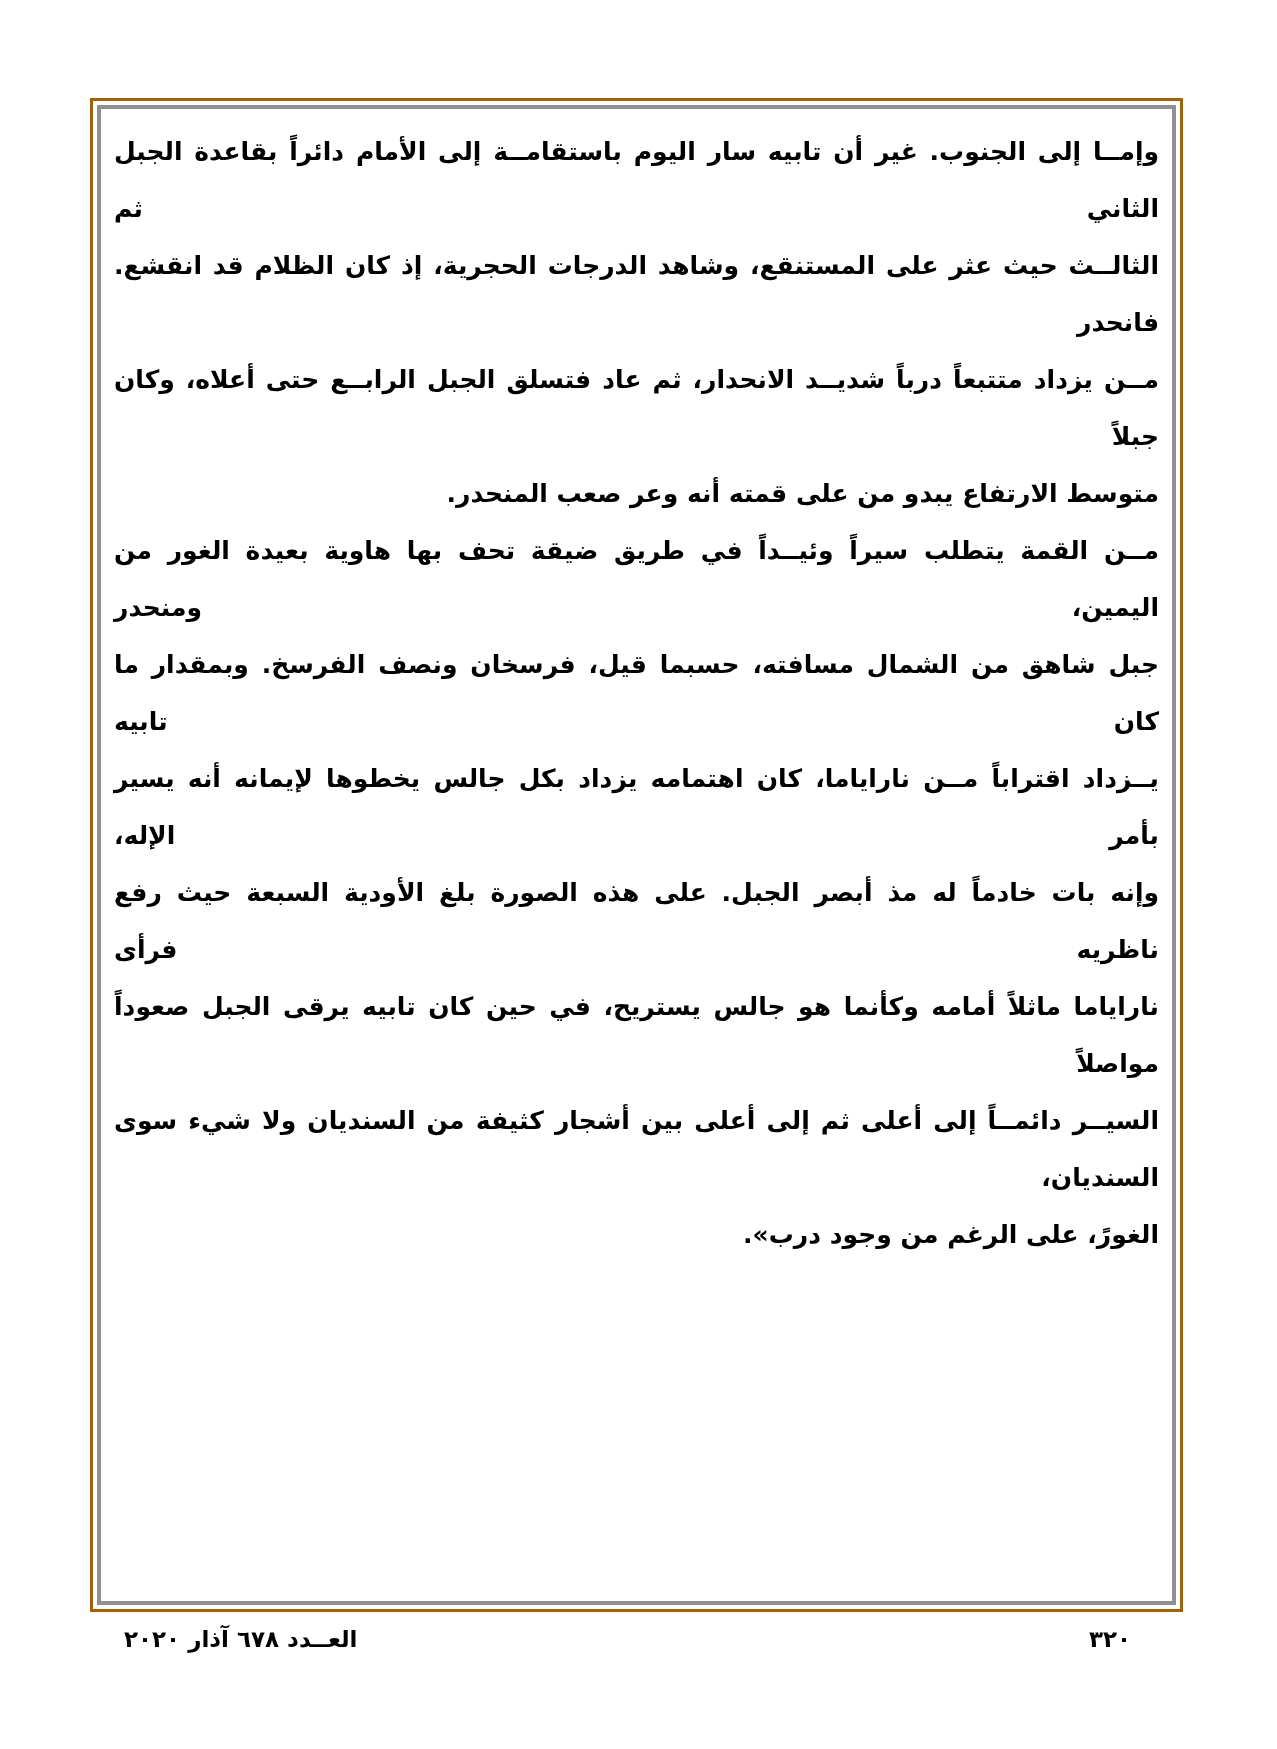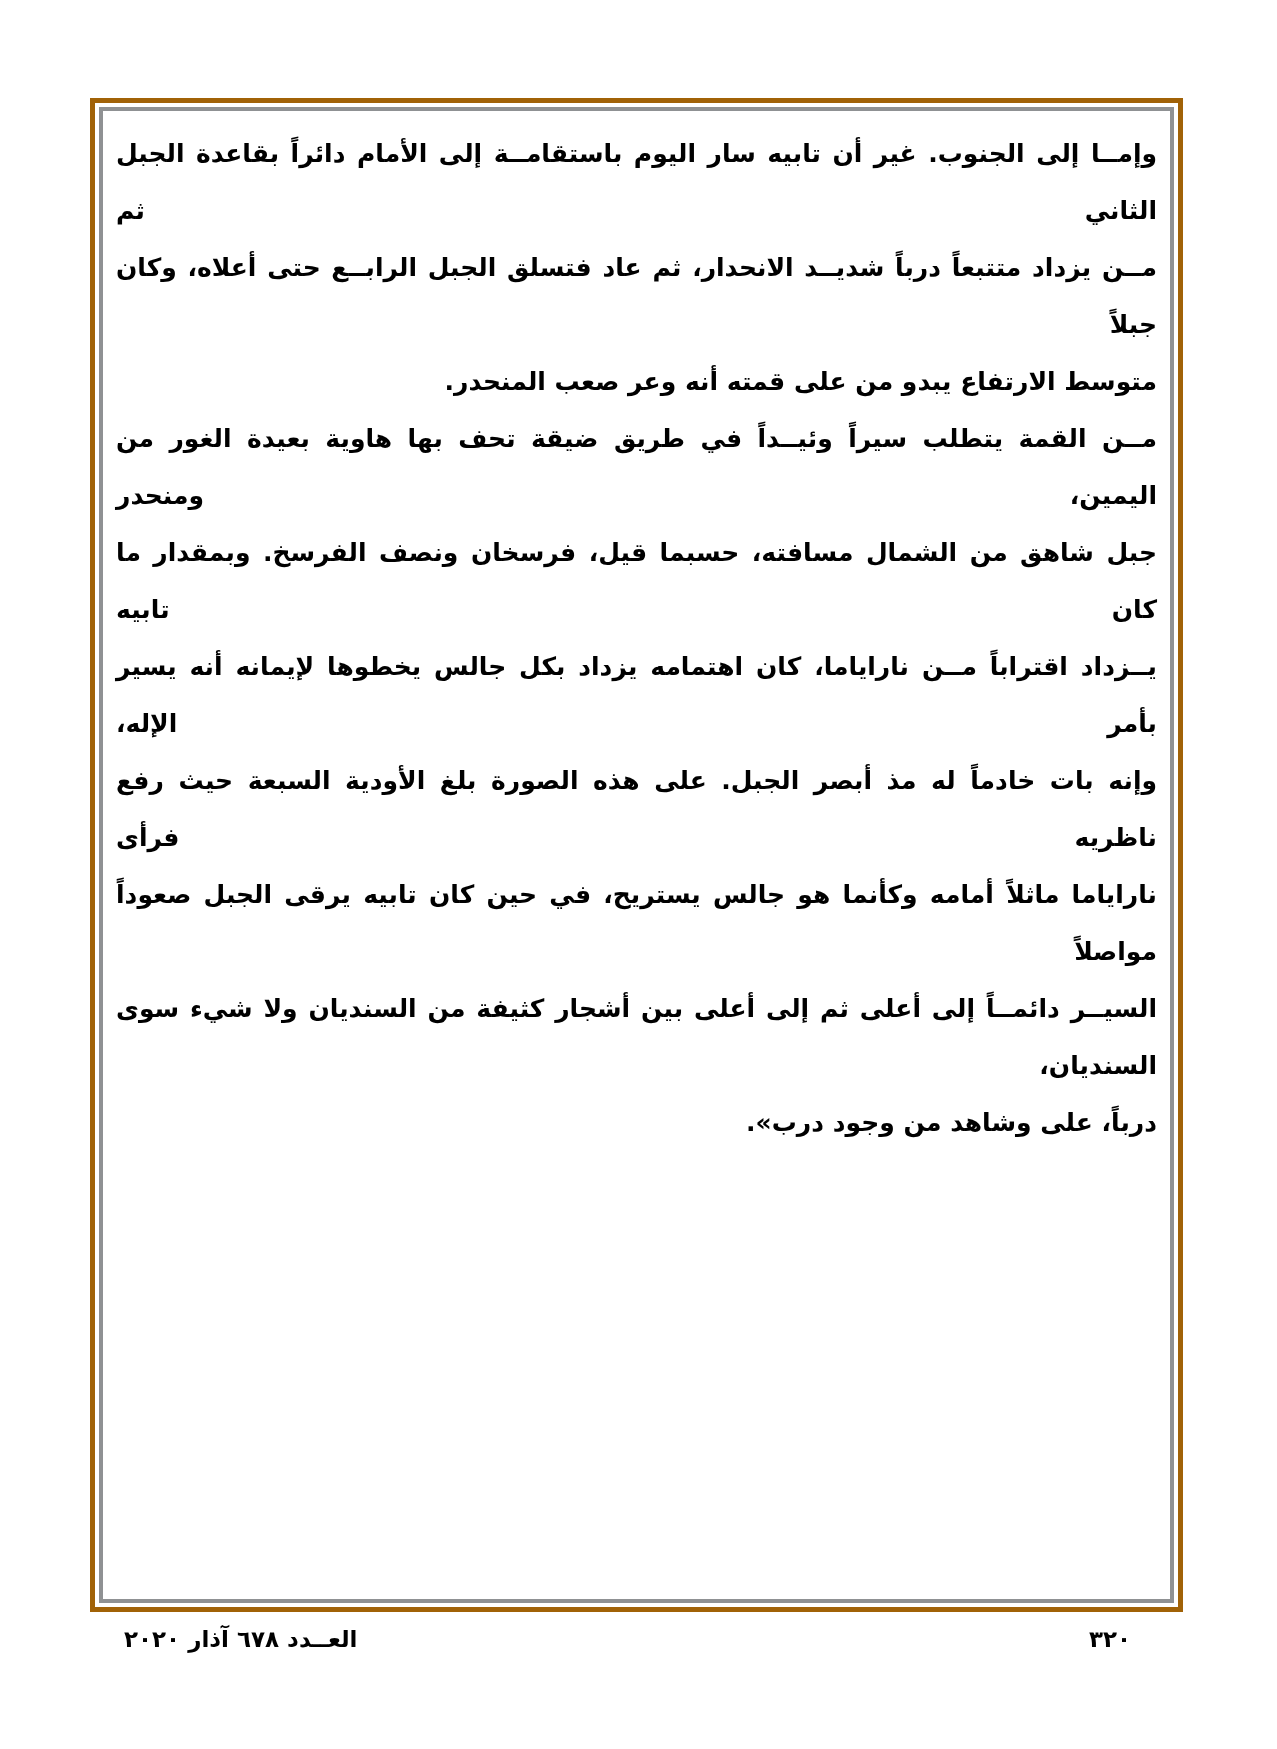--- a/index.html
+++ b/index.html
@@ -11,21 +11,21 @@
     font-family: "DejaVu Sans", sans-serif;
     color: #000000;
     overflow: hidden;
   }
   .page-frame-outer {
     position: absolute;
     left: 90px;
     top: 98px;
     width: 1093px;
     height: 1514px;
-    border: 5px solid #a16207;
+    border: 3px solid #a16207;
     padding: 4px;
     background: #ffffff;
   }
   .page-frame-inner {
     width: 100%;
     height: 100%;
     border: 4px solid #8f9193;
     padding: 14px 13px 0 13px;
     overflow: hidden;
   }
@@ -66,31 +66,32 @@
 </head>
 <body>
 
 <div class="page">
 
   <div class="page-frame-outer">
     <div class="page-frame-inner">
       <div class="article">
           <div class="paragraph">
             <div class="text-line">وإمــا إلى الجنوب. غير أن تابيه سار اليوم باستقامــة إلى الأمام دائراً بقاعدة الجبل الثاني ثم</div>
+            <div class="text-line">الثالــث حيث عثر على المستنقع، وشاهد الدرجات الحجرية، إذ كان الظلام قد انقشع. فانحدر</div>
             <div class="text-line">مــن يزداد متتبعاً درباً شديــد الانحدار، ثم عاد فتسلق الجبل الرابــع حتى أعلاه، وكان جبلاً</div>
             <div class="text-line last-line">متوسط الارتفاع يبدو من على قمته أنه وعر صعب المنحدر.</div>
           </div>
           <div class="paragraph">
             <div class="text-line">مــن القمة يتطلب سيراً وئيــداً في طريق ضيقة تحف بها هاوية بعيدة الغور من اليمين، ومنحدر</div>
             <div class="text-line">جبل شاهق من الشمال مسافته، حسبما قيل، فرسخان ونصف الفرسخ. وبمقدار ما كان تابيه</div>
             <div class="text-line">يــزداد اقتراباً مــن ناراياما، كان اهتمامه يزداد بكل جالس يخطوها لإيمانه أنه يسير بأمر الإله،</div>
             <div class="text-line">وإنه بات خادماً له مذ أبصر الجبل. على هذه الصورة بلغ الأودية السبعة حيث رفع ناظريه فرأى</div>
             <div class="text-line">ناراياما ماثلاً أمامه وكأنما هو جالس يستريح، في حين كان تابيه يرقى الجبل صعوداً مواصلاً</div>
             <div class="text-line">السيــر دائمــاً إلى أعلى ثم إلى أعلى بين أشجار كثيفة من السنديان ولا شيء سوى السنديان،</div>
-            <div class="text-line last-line">درباً، على وشاهد من وجود درب».</div>
+            <div class="text-line last-line">الغورً، على الرغم من وجود درب».</div>
           </div>
         </div>
     </div>
   </div>
 
   <div class="page-footer">
     <span class="footer-page-number">٣٢٠</span>
     <span class="footer-issue-info">العــدد ٦٧٨ آذار ٢٠٢٠</span>
   </div>
 

